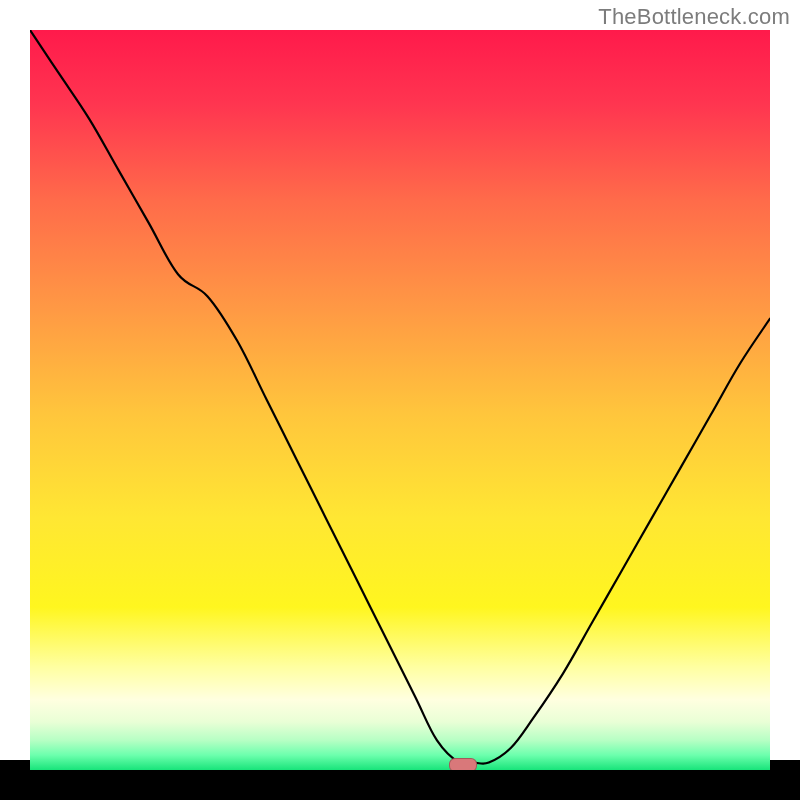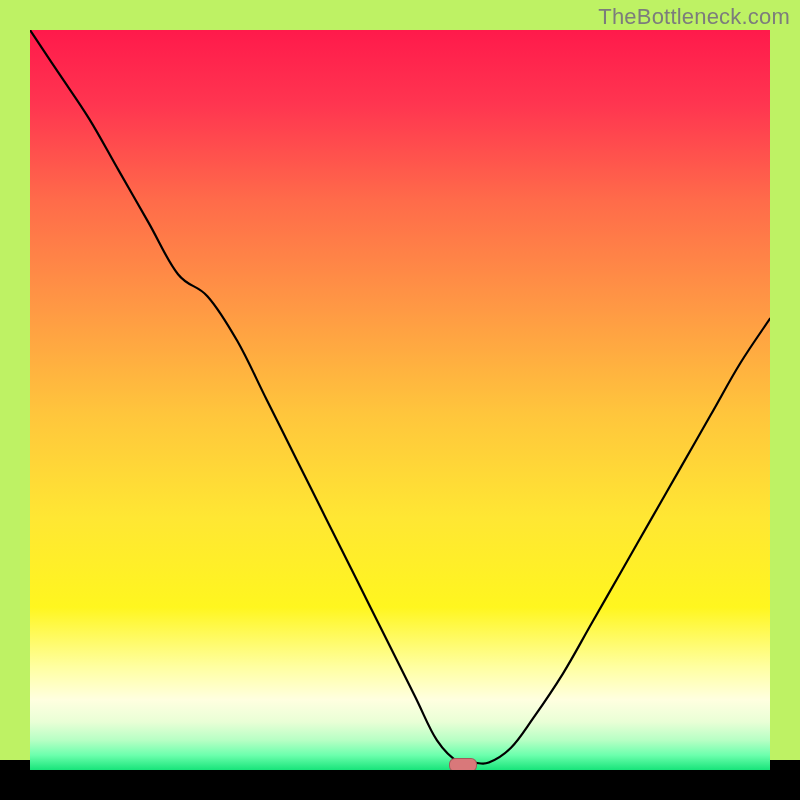--- a/index.html
+++ b/index.html
@@ -10,21 +10,21 @@
     background: #000;
     overflow: hidden;
     font-family: Arial, Helvetica, sans-serif;
   }
   .frame {
     position: absolute;
     left: 0;
     top: 0;
     width: 800px;
     height: 760px;
-    background: #bef264;
+    background: #ffffff;
   }
   .plot-area {
     position: absolute;
     left: 30px;
     top: 30px;
     width: 740px;
     height: 740px;
     overflow: hidden;
   }
   .gradient {

